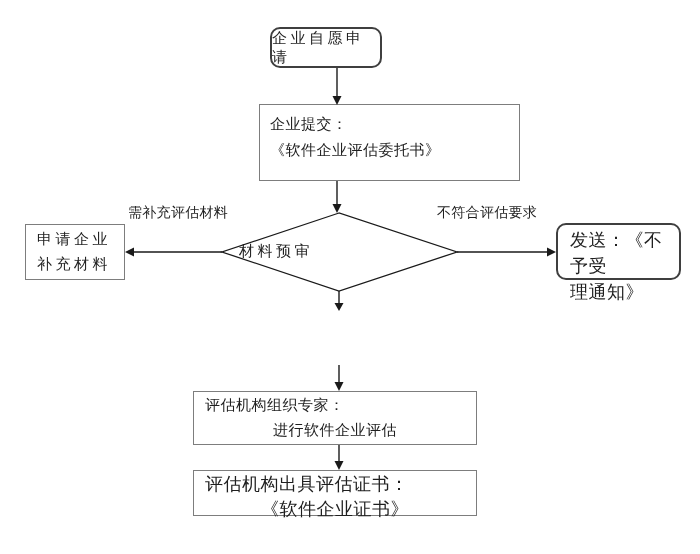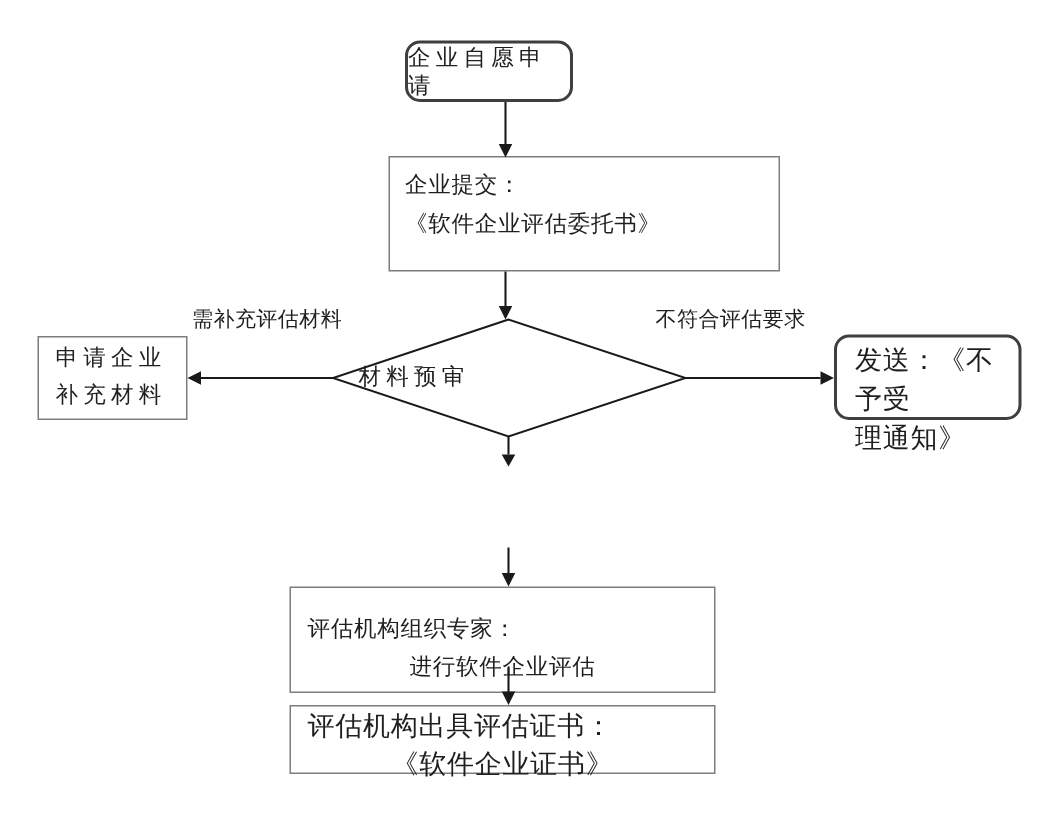--- a/index.html
+++ b/index.html
@@ -69,21 +69,21 @@
     <span class="line">申请企业</span>
     <span class="line">补充材料</span>
   </div>
 
   <div class="node rounded t14 lh26" style="left:556px;top:223px;width:125px;height:57px;padding:2px 0 0 12px;">
     <span class="line">发送：《不予受</span>
     <span class="line">理通知》</span>
   </div>
 
 
-  <div class="node rect t15 lh25" style="left:193px;top:391px;width:284px;height:71px;padding:16px 11px 0 11px;">
+  <div class="node rect t15 lh25" style="left:193px;top:391px;width:284px;height:54px;padding:1px 11px 0 11px;">
     <span class="line">评估机构组织专家：</span>
     <span class="line indent-center">进行软件企业评估</span>
   </div>
 
   <div class="node rect t14 lh25" style="left:193px;top:470px;width:284px;height:46px;padding:1px 11px 0 11px;">
     <span class="line">评估机构出具评估证书：</span>
     <span class="line indent-center">《软件企业证书》</span>
   </div>
 
   <svg id="wires" width="700" height="554">

